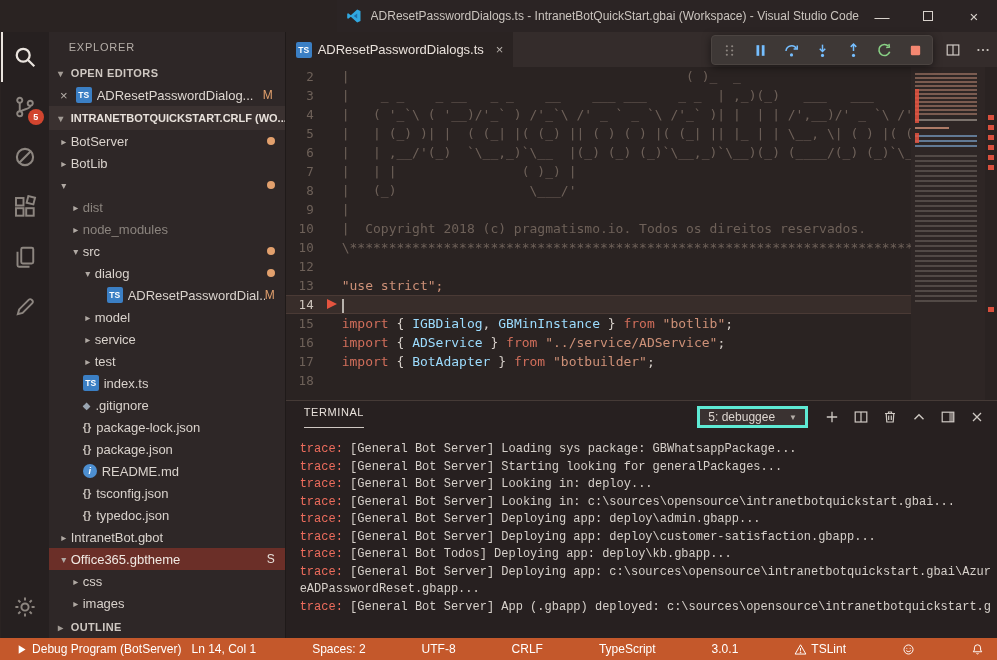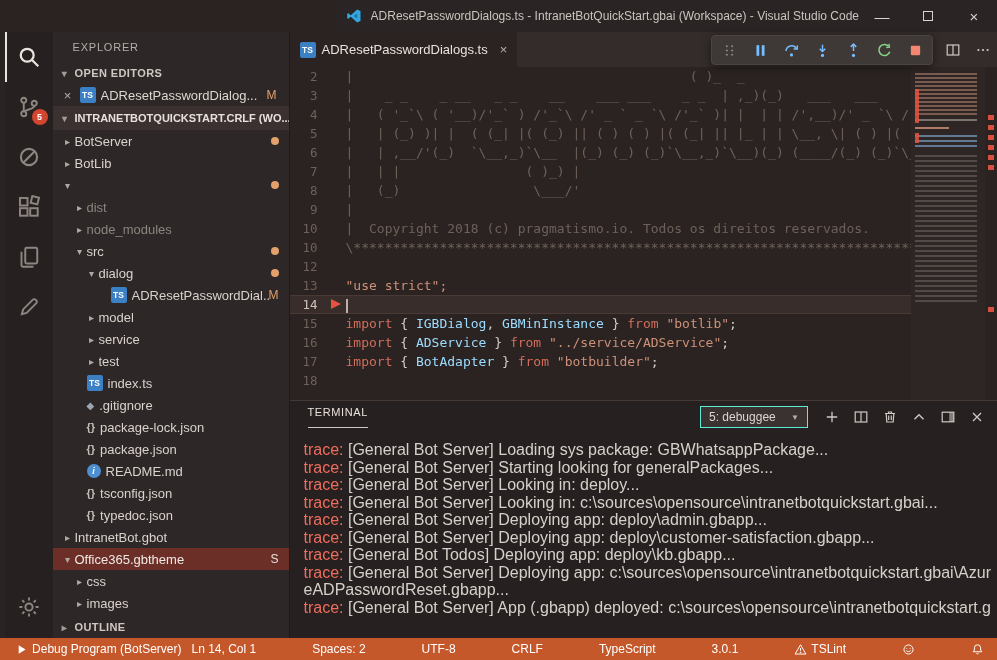--- a/index.html
+++ b/index.html
@@ -88,26 +88,26 @@
   .mm-err1 { left:auto; right:2px; top:22px; width:4px; height:34px; background:rgba(229,84,63,.85); }
   .mm-err2 { left:auto; right:2px; top:66px; width:4px; height:10px; background:rgba(229,84,63,.85); }
   .ruler { position:absolute; top:0; right:0; width:12px; bottom:0; }
   .rmark { position:absolute; right:3px; width:6px; height:5px; background:#d94f3d; }
 
   
   .panel { flex:0 0 238px; background:#272020; border-top:1px solid #453a36; display:flex; flex-direction:column; min-height:0; }
   .panel-h { height:32px; flex:0 0 32px; display:flex; align-items:center; padding:0 12px 0 18px; }
   .panel-tab { font-size:11px; letter-spacing:.6px; color:#e8e1db; border-bottom:1px solid #cfc8c2; padding-bottom:9px; cursor:pointer; }
   .panel-spacer { flex:1; }
-  .term-select { height:22px; background:#3a3231; border:1px solid #5eead4; color:#ddd6d0; font-size:12px; display:flex; align-items:center; justify-content:space-between; padding:0 8px; margin-right:16px; min-width:108px; cursor:pointer; }
+  .term-select { height:22px; background:#3a3231; border:3px solid #5eead4; color:#ddd6d0; font-size:12px; display:flex; align-items:center; justify-content:space-between; padding:0 8px; margin-right:16px; min-width:108px; cursor:pointer; }
   .caret { font-size:8px; color:#b5aea8; margin-left:14px; }
   .panel-actions { display:flex; align-items:center; gap:13px; color:#cfc9c3; }
   .pa-btn { cursor:pointer; display:flex; }
   .pa-btn svg { width:16px; height:16px; display:block; }
-  .terminal { flex:1; overflow:hidden; padding:8px 6px 0 14px; font-family:Liberation Sans, sans-serif; font-size:16px; line-height:17.5px; color:#d6d0ca; }
+  .terminal { flex:1; overflow:hidden; padding:8px 6px 0 14px; font-family:Liberation Mono, monospace; font-size:12px; line-height:17.5px; color:#d6d0ca; }
   .tline { white-space:pre; overflow:hidden; }
   .tprefix { color:var(--trace,#ef6d5d); }
 
   
   .statusbar { height:22px; flex:0 0 22px; background:var(--status-bar-bg,#c4582b); display:flex; align-items:center; color:#fff; font-size:12px; padding:0 8px 0 4px; }
   .sb-left, .sb-right { display:flex; align-items:center; height:100%;gap:46px; }
   .sb-right { margin-left:auto; }
   .sb-item { display:flex; align-items:center; gap:4px; padding:0 5px; height:100%; cursor:pointer; white-space:nowrap; }
   .sb-item .ico { display:flex; }
   .sb-item svg { width:13px; height:13px; display:block; }

